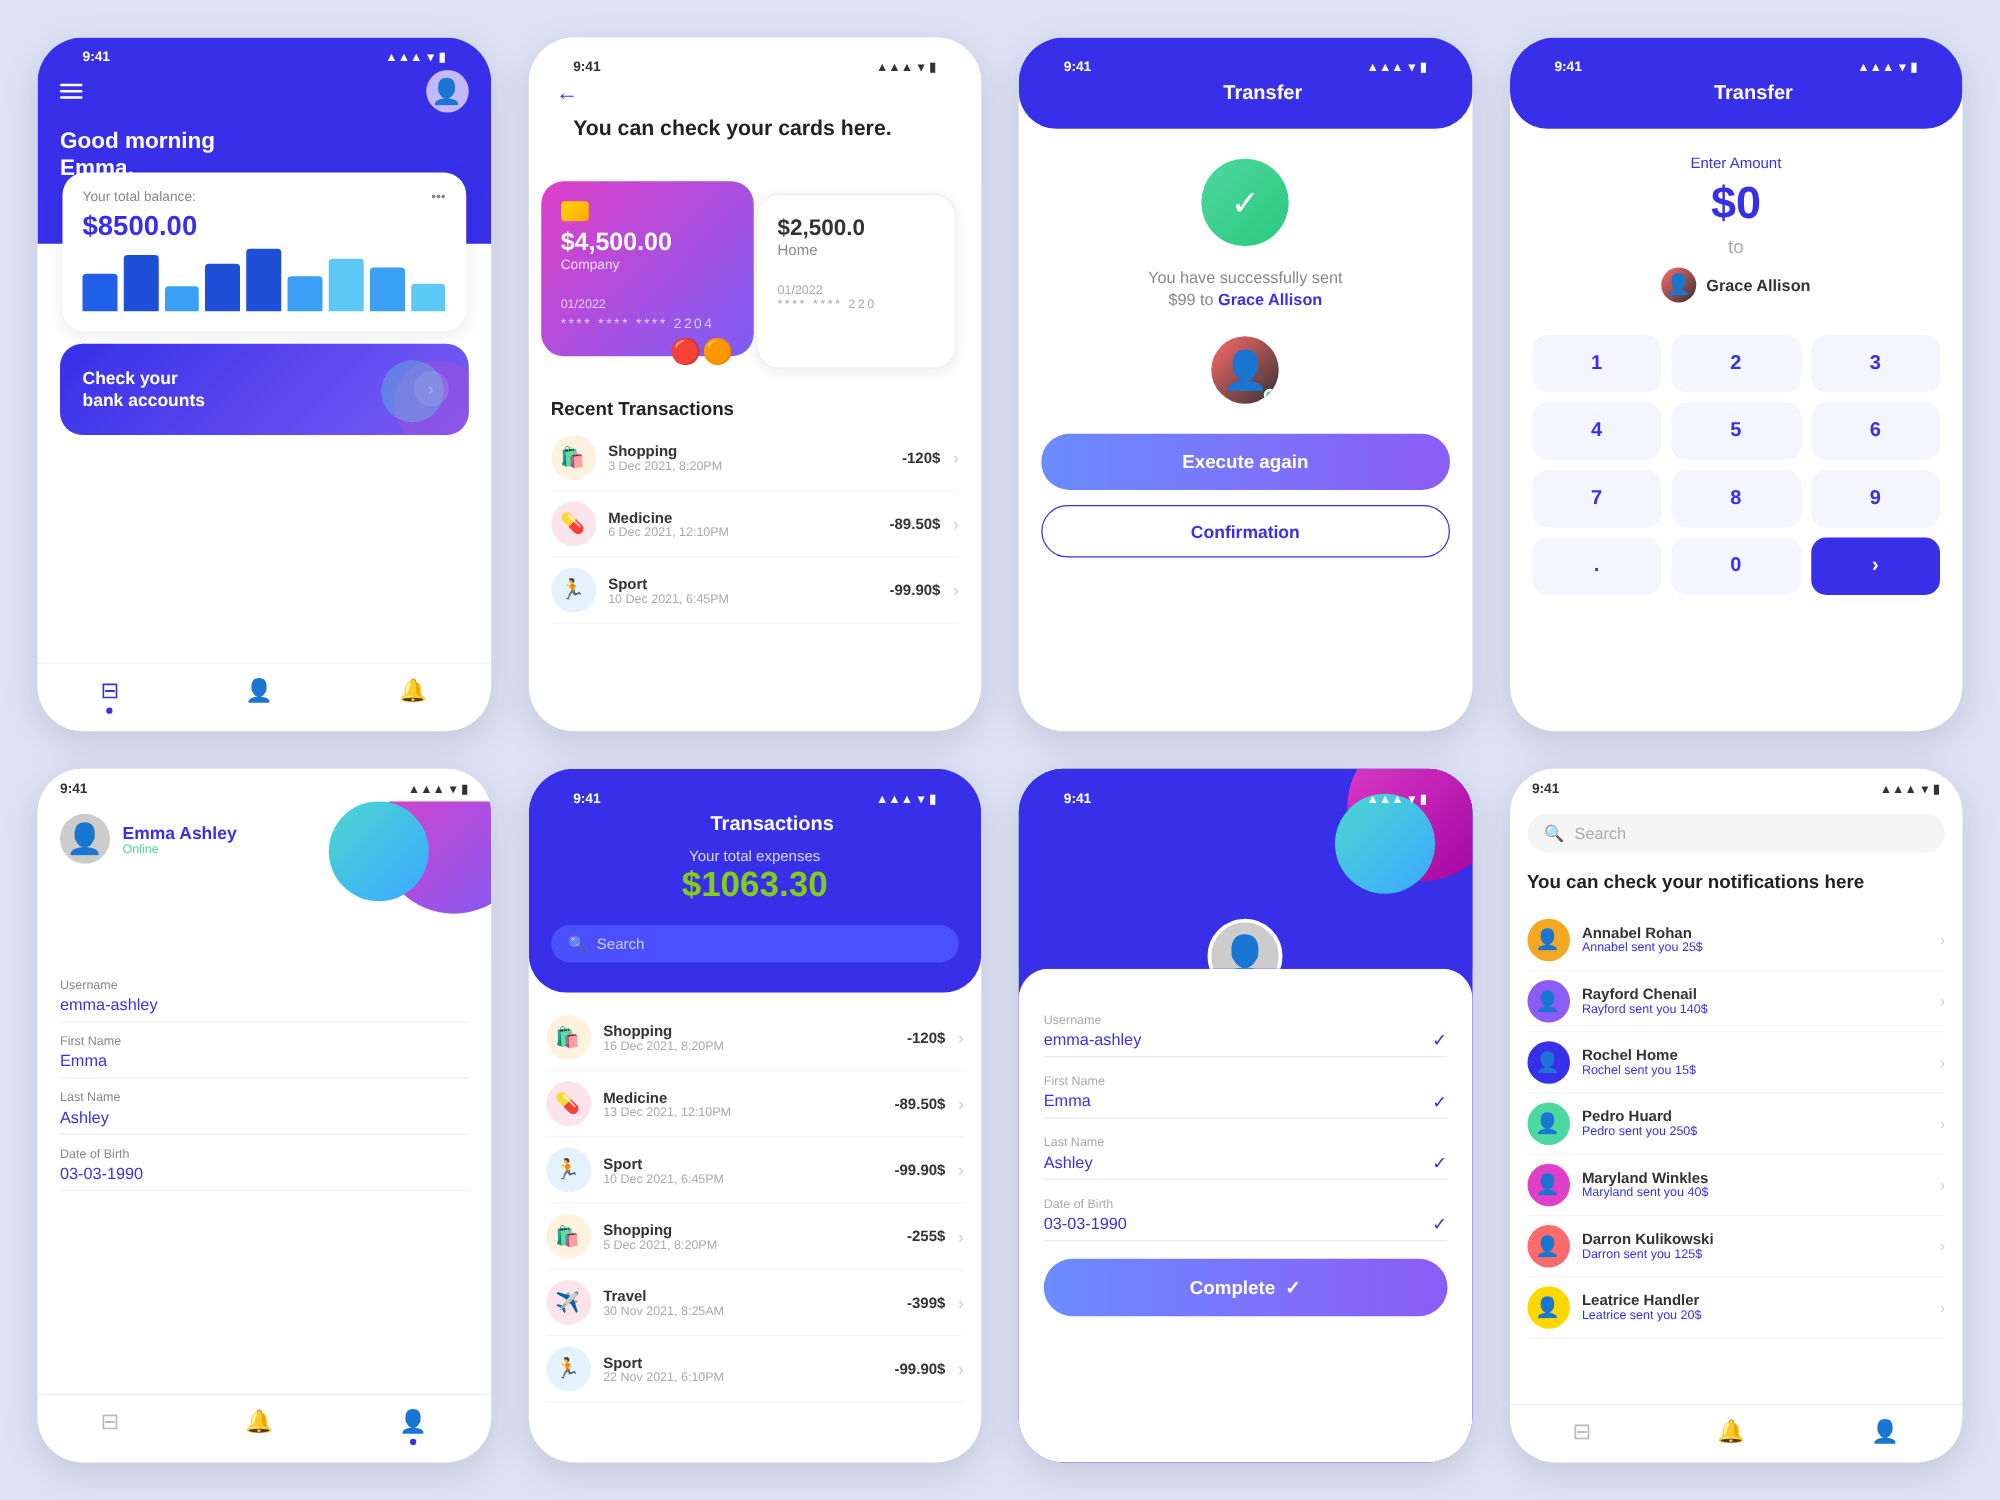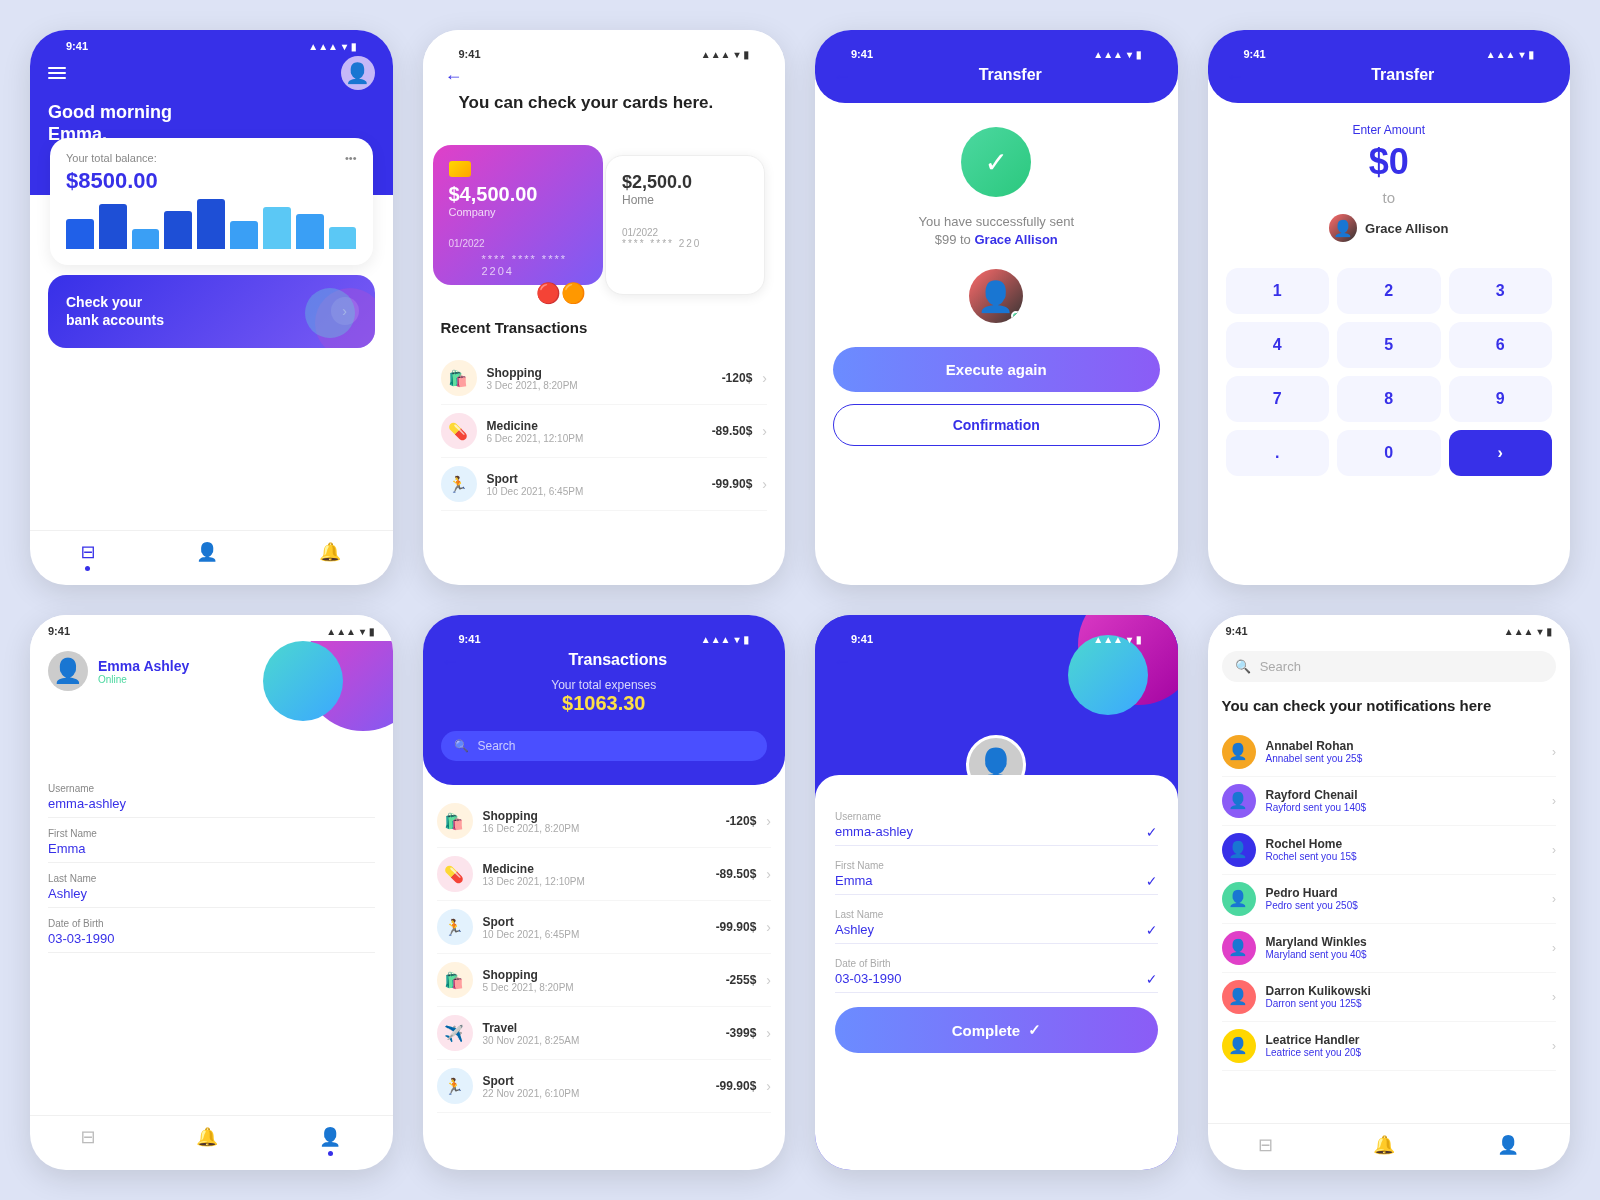--- a/index.html
+++ b/index.html
@@ -150,35 +150,35 @@
     }
     .credit-card.secondary {
       background: #fff;
       border: 1px solid #eee;
       right: 20px; top: 10px; z-index: 1;
       box-shadow: 0 2px 12px rgba(0,0,0,0.08);
     }
     .card-amount { font-size: 20px; font-weight: 700; color: #fff; }
     .card-label { font-size: 11px; color: rgba(255,255,255,0.8); }
     .card-date { font-size: 10px; color: rgba(255,255,255,0.7); margin-top: 20px; }
-    .card-number { font-size: 11px; color: rgba(255,255,255,0.7); letter-spacing: 2px; margin-top: 4px; margin-left: 33px; }
+    .card-number { font-size: 11px; color: rgba(255,255,255,0.7); letter-spacing: 2px; margin-top: 4px; }
     .card-chip {
       width: 22px; height: 16px;
       border-radius: 3px;
       background: linear-gradient(135deg, #ffd700, #ffa500);
       margin-bottom: 6px;
     }
     .mastercard-icon { font-size: 20px; text-align: right; margin-top: 4px; }
     .secondary-amount { font-size: 18px; font-weight: 700; color: #333; }
     .secondary-label { font-size: 12px; color: #888; }
     .secondary-date { font-size: 10px; color: #aaa; margin-top: 20px; }
     .secondary-num { font-size: 10px; color: #aaa; letter-spacing: 2px; }
 
     .phone-2 .transactions-area { padding: 14px 18px; flex: 1; overflow: hidden; }
-    .section-title { font-size: 15px; font-weight: 700; color: #222; margin-bottom: 16px; }
+    .section-title { font-size: 15px; font-weight: 700; color: #222; margin-bottom: 4px; }
     .transaction-item {
       display: flex; align-items: center; gap: 10px;
       padding: 8px 0;
       border-bottom: 1px solid #f5f5f5;
     }
     .txn-icon {
       width: 36px; height: 36px; border-radius: 50%;
       display: flex; align-items: center; justify-content: center;
       font-size: 16px; flex-shrink: 0;
     }
@@ -322,21 +322,21 @@
     }
 
     
     .phone-6 .header-blue {
       background: #3730e8;
       padding: 8px 18px 24px;
       border-radius: 0 0 30px 30px;
     }
     .txn-page-title { color: #fff; font-size: 16px; font-weight: 700; text-align: center; margin-bottom: 16px; }
     .total-expenses-label { font-size: 12px; color: rgba(255,255,255,0.8); text-align: center; }
-    .total-expenses-amount { font-size: 20px; font-weight: 700; color: #fde047; text-align: center; }
+    .total-expenses-amount { font-size: 28px; font-weight: 700; color: #84cc16; text-align: center; }
     .search-box {
       background: #4a4fff;
       border-radius: 20px; padding: 8px 14px;
       display: flex; align-items: center; gap: 8px;
       margin: 16px 0 0;
     }
     .search-box span { color: rgba(255,255,255,0.7); font-size: 12px; }
 
     .txn-list { padding: 10px 14px; flex: 1; overflow: hidden; }
 

